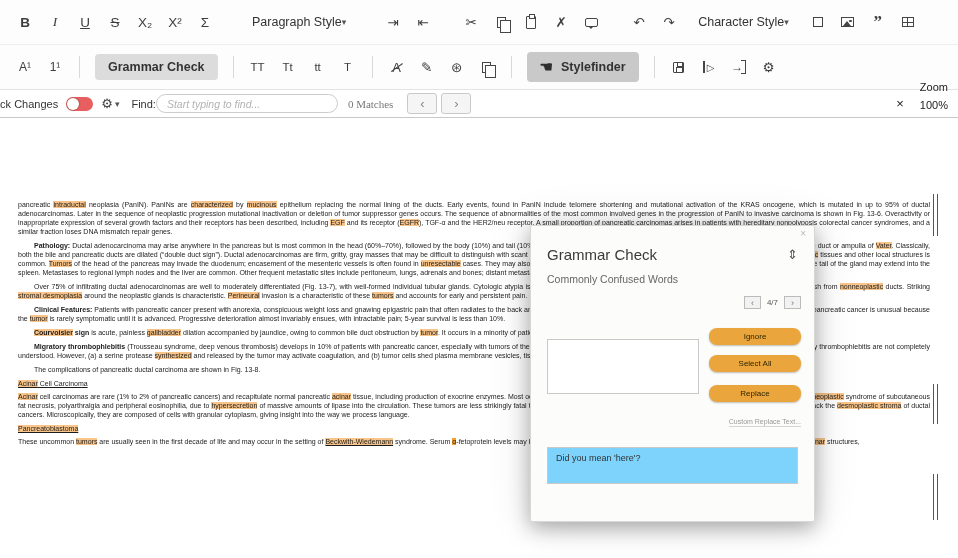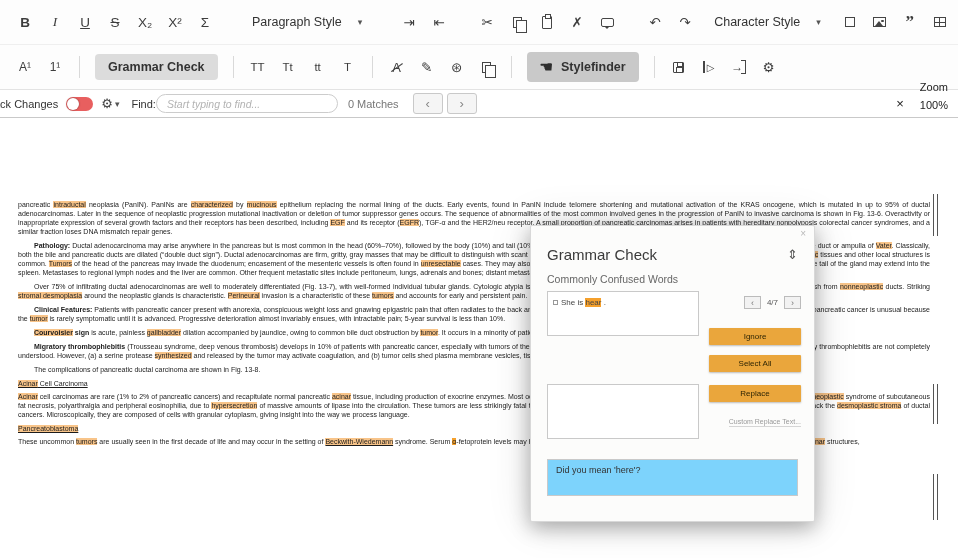--- a/index.html
+++ b/index.html
@@ -11,21 +11,21 @@
   .tb { display:flex; align-items:center; height:45px; padding:0 10px; background:#fdfdfd; }
   .tb1 { border-bottom:1px solid #efefef; }
   .tb2 { border-bottom:1px solid #e3e3e3; }
   .tbtn { min-width:26px; height:30px; display:flex; align-items:center; justify-content:center;
     font-size:13.5px; color:#3d3d3d; margin:0 2px; cursor:pointer; border-radius:3px; }
   .g-bold { font-weight:700; }
   .g-italic { font-style:italic; font-family:"Liberation Serif", serif; }
   .g-underline { text-decoration:underline; }
   .g-strike { text-decoration:line-through; }
   .sep { width:1px; height:22px; background:#d9d9d9; margin:0 9px; }
-  .dropdown { display:flex; align-items:center; gap:16px; font-size:12.5px; color:#333;
+  .dropdown { display:flex; align-items:center; font-size:12.5px; color:#333;
     margin:0 14px; cursor:pointer; white-space:nowrap; }
   .caret { font-size:9px; color:#555; }
   .btn-active { background:#dcdcdc; border-radius:4px; padding:6px 13px; font-size:12.5px;
     font-weight:700; color:#333; display:flex; align-items:center; gap:8px; cursor:pointer;
     margin:0 6px; white-space:nowrap; }
   .btn-stylefinder { background:#c9c9c9; }
   .case-ic { font-size:11.5px; color:#3d3d3d; }
   .foot-ic { font-size:12px; color:#3d3d3d; }
   .quote-ic { font-family:"Liberation Serif", serif; font-weight:700; font-size:17px; }
   .hand-ic { font-size:15px; color:#2e2e2e; }
@@ -71,21 +71,21 @@
   .toggle { width:27px; height:14px; border-radius:8px; background:var(--toggle-red,#e85f5f);
     position:relative; margin:0 8px; cursor:pointer; flex:none; }
   .toggle::after { content:""; position:absolute; left:1px; top:1px; width:12px; height:12px;
     border-radius:50%; background:#fff; box-shadow:0 0 2px rgba(0,0,0,.45); }
   .gear-dd { display:flex; align-items:center; gap:2px; margin-right:12px; cursor:pointer; }
   .gear-glyph { font-size:13px; color:#444; }
   .find-label { margin-right:0; color:#333; }
   .find-input { width:182px; height:19px; border:1px solid #ccc; border-radius:10px; padding:0 10px;
     font-size:10.5px; color:#333; outline:none; font-family:"Liberation Sans", sans-serif; }
   .find-input::placeholder { color:#b3b3b3; font-style:italic; }
-  .matches { margin:15px 10px; color:#777; }
+  .matches { margin:15px 10px; color:#777;font-family:Liberation Serif, serif; }
   .nav-btn { width:30px; height:21px; background:#f5f5f5; border:1px solid #c9c9c9; border-radius:3px;
     display:flex; align-items:center; justify-content:center; color:#888; font-size:13px;
     margin-left:4px; cursor:pointer; }
   .fb-right { margin-left:auto; display:flex; align-items:center; gap:16px; }
   .close-x { font-size:13px; color:#222; cursor:pointer; }
   .zoom-dd { display:flex; align-items:center; gap:6px; cursor:pointer; font-size:11px; color:#222;flex-direction:column; }
 
   
   .doc { position:relative; height:440px; background:#fff; overflow:hidden; cursor:text; }
   .doc-text { position:absolute; left:18px; right:28px; top:82px; font-size:7px; line-height:9px;
@@ -117,21 +117,21 @@
   .sent-box { height:45px; border:1px solid #c9c9c9; background:#fff; padding:5px; font-size:8px;
     color:#444; line-height:11px; overflow:hidden; }
   .box2 { height:55px; margin-top:48px; }
   .mini-check { display:inline-block; width:5px; height:5px; border:1px solid #999; margin-right:3px;
     vertical-align:middle; }
   .dlg-right { flex:1; display:flex; flex-direction:column; align-items:flex-end; padding-left:10px; }
   .nav-row { display:flex; align-items:center; gap:6px; margin-top:5px; }
   .mini-btn { width:17px; height:13px; background:#f2f2f2; border:1px solid #bbb; font-size:9px;
     color:#777; display:flex; align-items:center; justify-content:center; cursor:pointer; }
   .nav-count { font-size:8px; color:#555; }
-  .abtn { width:92px; height:17px; background:var(--accent-amber,#eaa63c); border:none; border-radius:1px;
+  .abtn { width:92px; height:17px; background:var(--accent-amber,#eaa63c); border:none; border-radius:8px;
     font-size:8px; color:#2e2504; text-align:center; line-height:17px;
     box-shadow:0 1px 2px rgba(0,0,0,.25); cursor:pointer; font-family:inherit; }
   .abtn.ignore { margin-top:19px; }
   .abtn.select { margin-top:10px; }
   .abtn.replace { margin-top:13px; }
   .custom-link { margin-top:16px; font-size:7px; color:#9a9a9a; border-bottom:1px solid #d5d5d5;
     padding-bottom:1px; cursor:pointer; }
   .dlg-suggest { margin:20px 16px 0; border:1px solid #c9c9c9; background:#7dd3fc; height:37px;
     padding:5px 8px; font-size:9px; color:#333; }
 </style>
@@ -325,23 +325,20 @@
 
   <div class="dialog">
     <span class="dlg-close">×</span>
     <div class="dlg-title-row">
       <span class="dlg-title">Grammar Check</span>
       <span class="dlg-move">⇕</span>
     </div>
     <div class="dlg-sub">Commonly Confused Words</div>
     <div class="dlg-body">
       <div class="dlg-left">
-        <div class="sent-box">
-          <span class="mini-check"></span><span><span>She is </span><span class="hl2">hear</span><span> .</span></span>
-        </div>
         <div class="sent-box box2"></div>
       </div>
       <div class="dlg-right">
         <div class="nav-row">
           <div class="mini-btn">
               <span>‹</span>
             </div>
           <span class="nav-count">4/7</span>
           <div class="mini-btn">
               <span>›</span>

